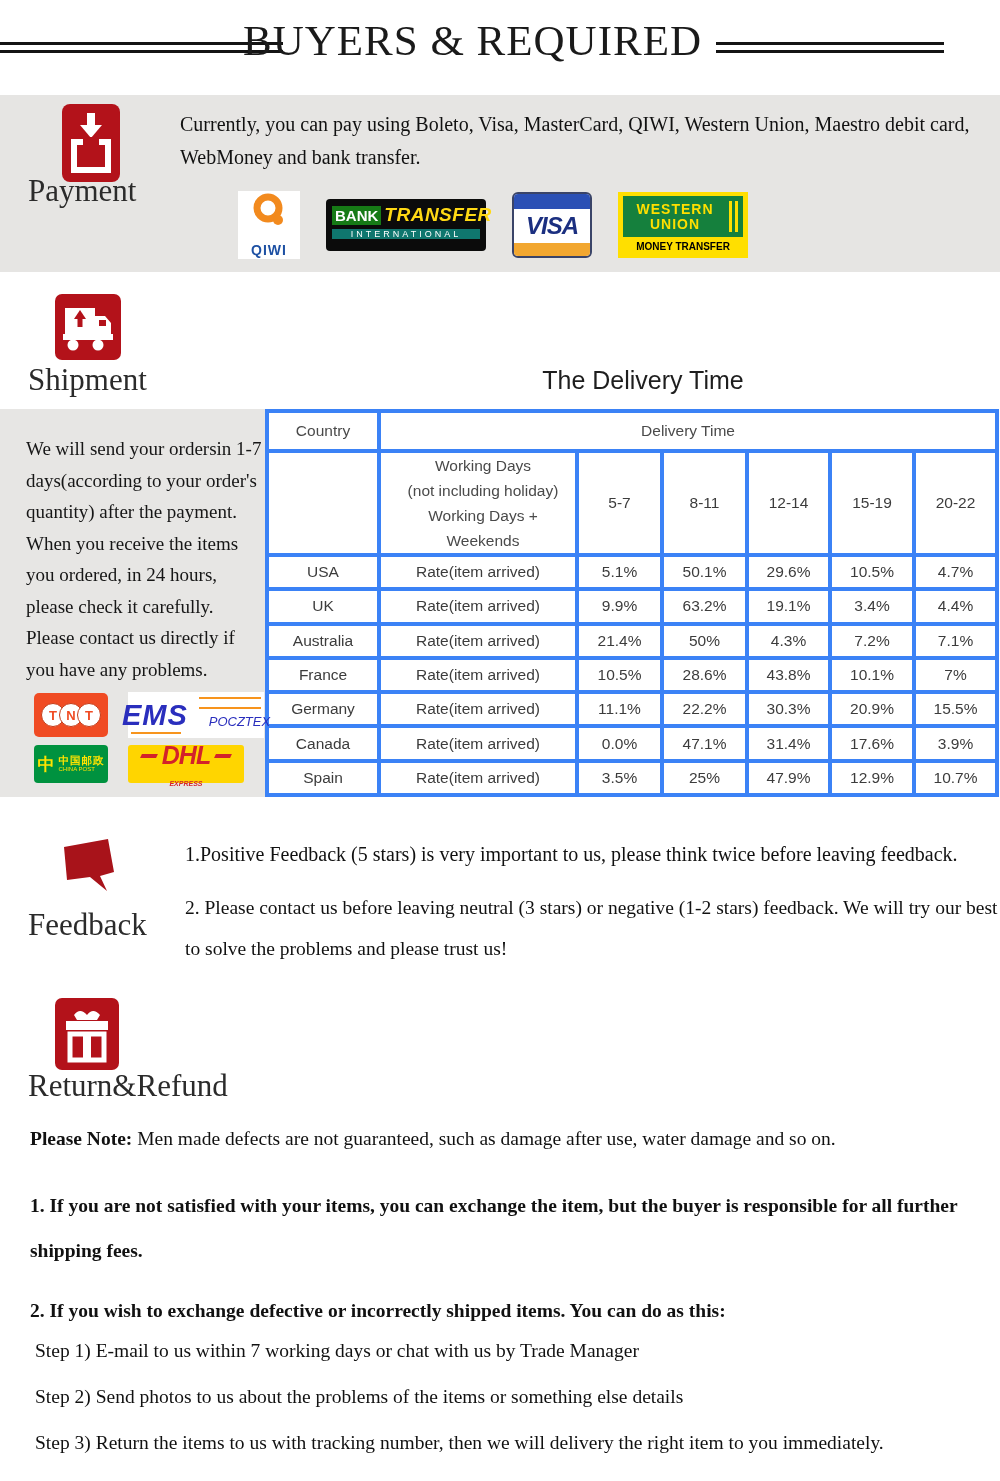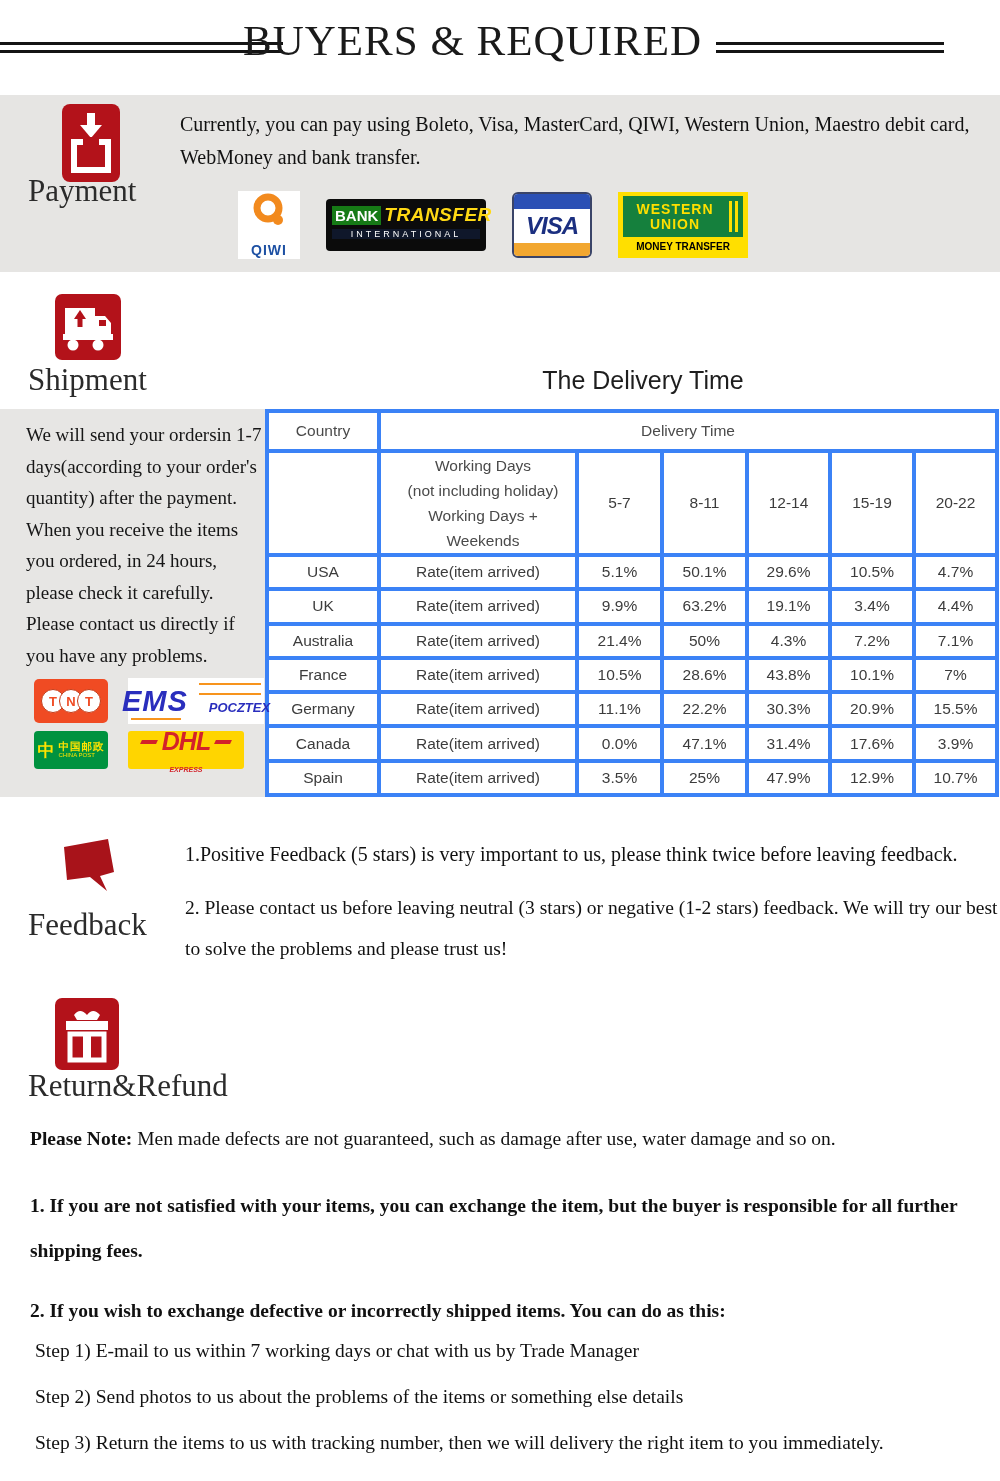--- a/index.html
+++ b/index.html
@@ -31,21 +31,21 @@
     align-items:center; justify-content:center;gap:12px; }
   .qiwi-text { color:#1d50a3; font-family:"Liberation Sans",sans-serif; font-weight:bold;
     font-size:14px; letter-spacing:1px; margin-top:1px; }
   
   .bank { width:160px; height:52px; background:#0b0b0b; border-radius:4px; padding:5px 6px 4px; }
   .bank-row { display:flex; align-items:center; gap:3px; }
   .bank-w { background:#167a16; color:#fff; font-family:"Liberation Sans",sans-serif;
     font-weight:bold; font-size:15px; padding:1px 3px; }
   .bank-t { color:#ffd914; font-family:"Liberation Sans",sans-serif; font-weight:bold;
     font-style:italic; font-size:19px; letter-spacing:0.5px; }
-  .bank-int { margin-top:3px; background:#0f172a; color:#fff; text-align:center;
+  .bank-int { margin-top:3px; background:#0f766e; color:#fff; text-align:center;
     font-family:"Liberation Sans",sans-serif; font-size:9px; letter-spacing:3px; }
   
   .visa { width:80px; height:66px; background:#fff; border:2px solid #3a4468; border-radius:6px;
     display:flex; flex-direction:column; overflow:hidden; }
   .visa-top { height:15px; background:#2b50b5; }
   .visa-mid { flex:1; display:flex; align-items:center; justify-content:center;
     color:#1b2f80; font-family:"Liberation Sans",sans-serif; font-weight:bold;
     font-style:italic; font-size:24px; letter-spacing:-1px; }
   .visa-bot { height:13px; background:#f2a730; }
   
@@ -59,41 +59,41 @@
   .wu-mt { color:#000; font-family:"Liberation Sans",sans-serif; font-weight:bold;
     font-size:10px; text-align:center; margin-top:4px; }
   
   .ship-head { position:relative; height:137px; background:#fff; }
   .ship-head .badge-icon { left:55px; top:22px; }
   .ship-head .section-label { left:28px; top:90px; }
   .table-title { position:absolute; left:443px; width:400px; top:94px; text-align:center;
     font-family:"Liberation Sans",sans-serif; font-size:25px; color:#1e1e1e; }
   
   .ship-body { display:flex; height:388px; }
-  .ship-left { width:265px; background:#e7e6e4; padding:10px 0 0 26px; }
+  .ship-left { width:265px; background:#e7e6e4; padding:24px 0 0 26px; }
   .ship-note { width:238px; font-size:19px; line-height:31.5px; color:#161616; }
   .carriers { margin:7px 0 0 8px; display:grid; grid-template-columns:80px auto;
     gap:7px 14px; align-items:center; }
   
   .tnt { width:74px; height:44px; background:#f04b23; border-radius:5px; display:flex;
     align-items:center; justify-content:center; }
   .tnt-c { width:24px; height:24px; background:#fff; border-radius:50%; margin:0 -3px;
     display:flex; align-items:center; justify-content:center; color:#f04b23;
     font-family:"Liberation Sans",sans-serif; font-weight:bold; font-size:13px;
     border:1px solid #c53b18; }
   
   .ems { width:136px; height:46px; background:#fff; position:relative; display:flex;
     align-items:center; justify-content:center; gap:21px; }
   .ems::before { content:""; position:absolute; top:5px; right:3px; width:62px; height:8px;
     border-top:2px solid #f7941d; border-bottom:2px solid #f7941d; }
   .ems::after { content:""; position:absolute; bottom:4px; left:3px; width:50px; height:2px;
     background:#f7941d; }
   .ems-main { color:#2a2ebd; font-family:"Liberation Sans",sans-serif; font-weight:bold;
     font-style:italic; font-size:29px; letter-spacing:1px; }
-  .ems-sub { color:#2a2ebd; font-family:"Liberation Sans",sans-serif; font-weight:bold;
+  .ems-sub { color:#2a2ebd; font-family:"Liberation Sans",sans-serif; font-weight:normal;
     font-style:italic; font-size:13px; margin-top:12px; }
   
   .cpost { width:74px; height:38px; background:#00923f; border-radius:4px; display:flex;
     align-items:center; justify-content:center; gap:4px; }
   .cpost-emblem { color:#ffe300; font-weight:bold; font-size:17px; line-height:1; }
   .cpost-text { display:flex; flex-direction:column; line-height:1.1; }
   .cpost-cn { color:#ffe300; font-size:10.5px; font-weight:bold; letter-spacing:1px; }
   .cpost-en { color:#ffe300; font-size:6px; font-family:"Liberation Sans",sans-serif; }
   
   .dhl { width:116px; height:38px; background:#ffd500; border-radius:3px; display:flex;

